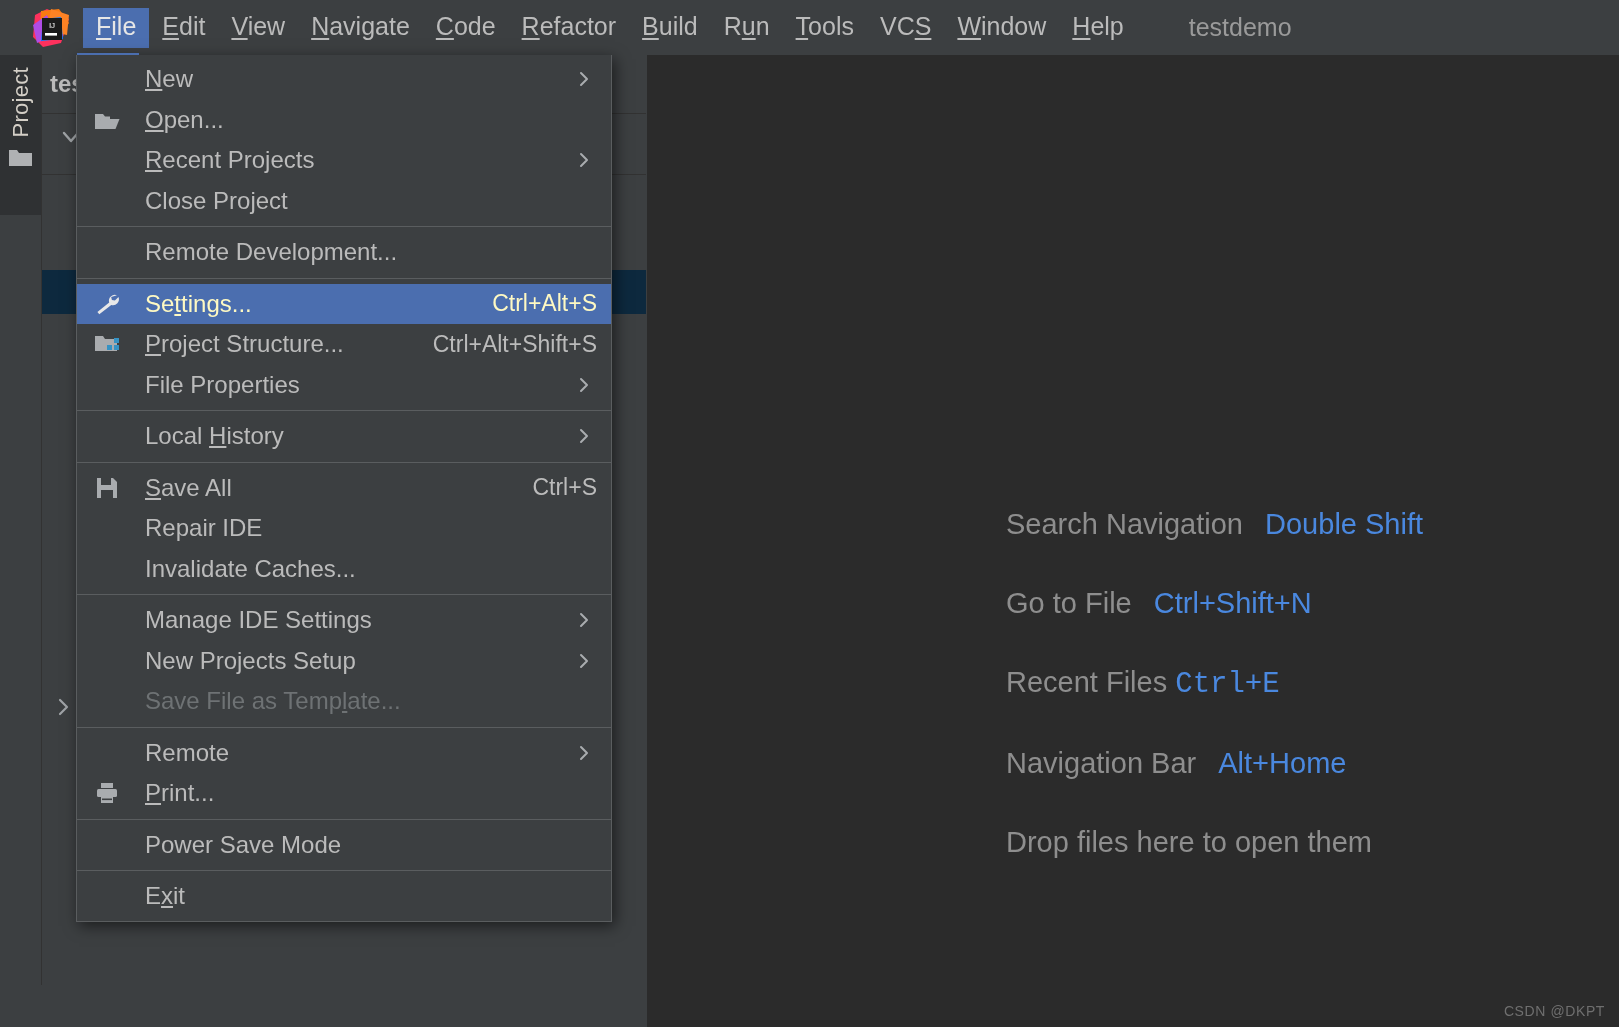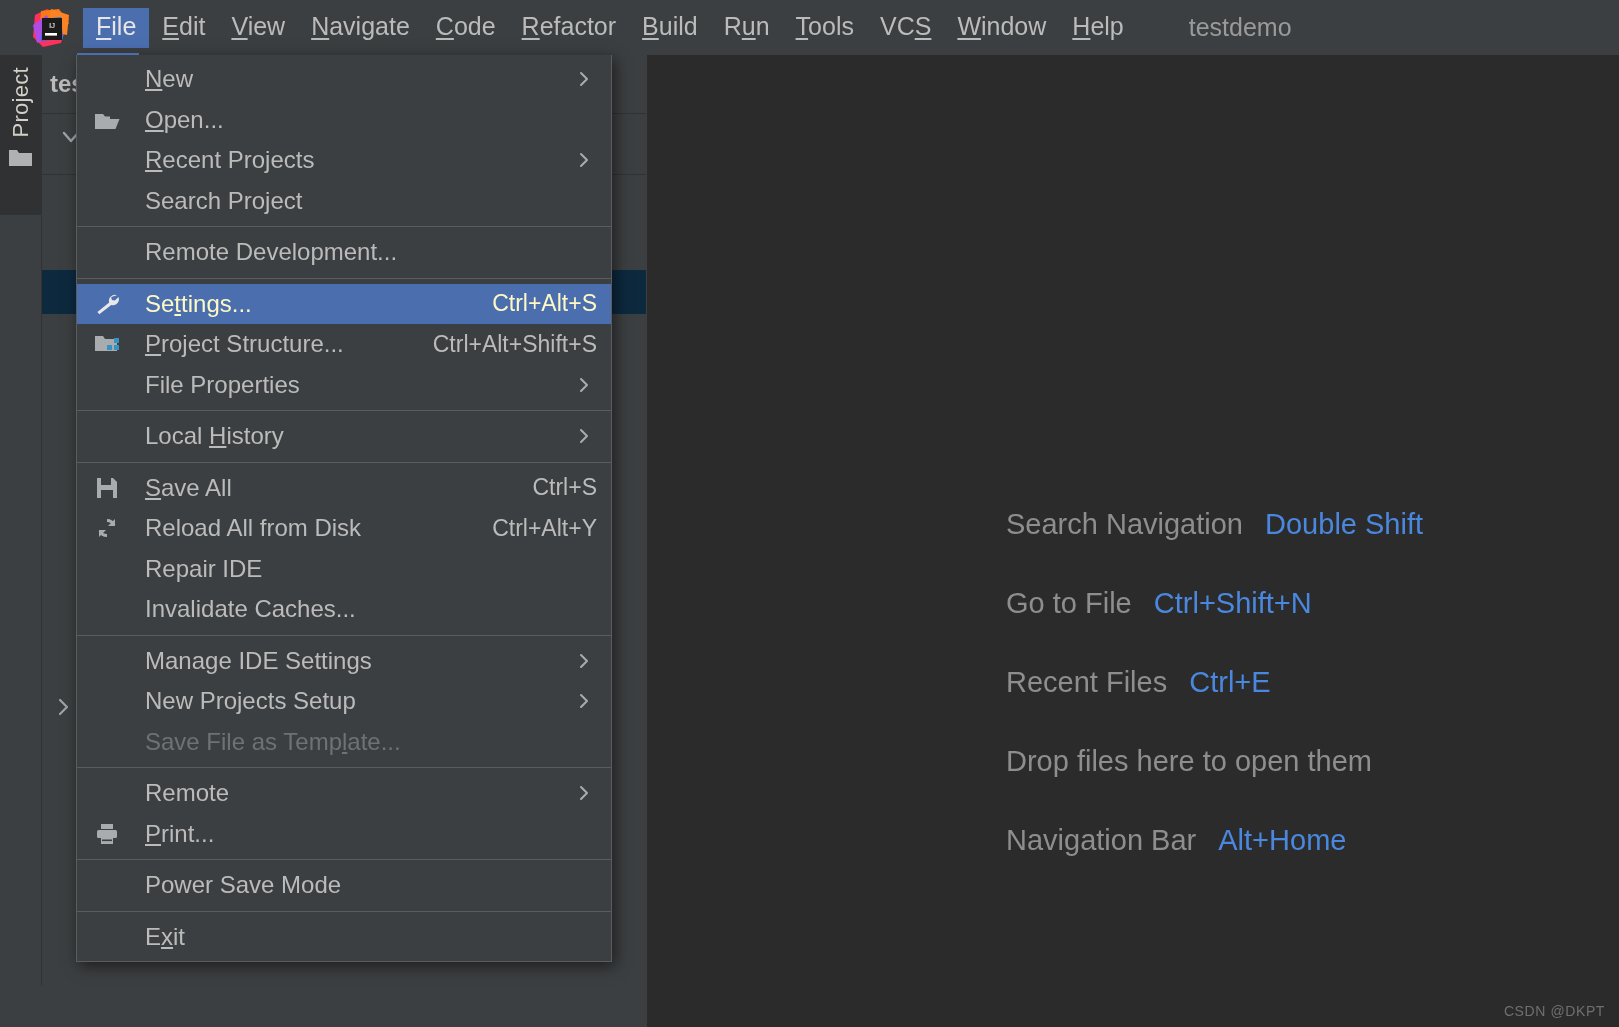--- a/index.html
+++ b/index.html
@@ -283,28 +283,28 @@
         <div class="hint-row">
           <span>Search Navigation</span>
           <span class="key" style="margin-left:14px;">Double Shift</span>
         </div>
         <div class="hint-row">
           <span>Go to File</span>
           <span class="key" style="margin-left:14px;">Ctrl+Shift+N</span>
         </div>
         <div class="hint-row">
           <span>Recent Files</span>
-          <span class="key" style="margin-left:14px;">Ctrl+E</span>
-        </div>
-        <div class="hint-row last">
-          <span>Drop files here to open them</span>
+          <span class="key" style="font-family:Liberation Mono, monospace;">Ctrl+E</span>
         </div>
         <div class="hint-row">
           <span>Navigation Bar</span>
           <span class="key" style="margin-left:14px;">Alt+Home</span>
+        </div>
+        <div class="hint-row last">
+          <span>Drop files here to open them</span>
         </div>
       </div>
     </div>
 
     <div id="watermark">CSDN @DKPT</div>
   </div>
 
   <div id="menubar">
     <span id="ij-logo">
       <svg class="sq" viewBox="0 0 36 38">
@@ -364,21 +364,21 @@
       <span class="lbl"><u>R</u>ecent Projects</span>
       <span class="arrow">
         <svg width="22" height="22" viewBox="0 0 22 22">
             <path d="M8 5l6 6-6 6" stroke="#a9acaf" stroke-width="2" fill="none" stroke-linecap="round" stroke-linejoin="round"></path>
           </svg>
       </span>
     </div>
 
     <div class="mi">
       <span class="ic"></span>
-      <span class="lbl">Search Project</span>
+      <span class="lbl">Close Project</span>
     </div>
 
     <div class="mi-sep"></div>
 
     <div class="mi">
       <span class="ic"></span>
       <span class="lbl">Remote Development...</span>
     </div>
 
     <div class="mi-sep"></div>
@@ -435,32 +435,20 @@
         <svg width="24" height="24" viewBox="0 0 24 24">
             <path d="M2 2h16l4 4v16H2z" fill="#a9acaf"></path>
             <rect x="6" y="2" width="10" height="7" fill="#3c3f41"></rect>
             <rect x="6" y="14" width="12" height="8" fill="#3c3f41"></rect>
           </svg>
       </span>
       <span class="lbl"><u>S</u>ave All</span>
       <span class="shortcut">Ctrl+S</span>
     </div>
 
-    <div class="mi">
-      <span class="ic">
-        <svg width="24" height="24" viewBox="0 0 24 24">
-            <path d="M12 3a9 9 0 0 1 8.3 5.5l-2.6 1A6.2 6.2 0 0 0 12 6z" fill="#a9acaf"></path>
-            <path d="M12 21a9 9 0 0 1-8.3-5.5l2.6-1A6.2 6.2 0 0 0 12 18z" fill="#a9acaf"></path>
-            <path d="M20 3v7h-7z" fill="#a9acaf"></path>
-            <path d="M4 21v-7h7z" fill="#a9acaf"></path>
-          </svg>
-      </span>
-      <span class="lbl">Reload All from Disk</span>
-      <span class="shortcut">Ctrl+Alt+Y</span>
-    </div>
 
     <div class="mi">
       <span class="ic"></span>
       <span class="lbl">Repair IDE</span>
     </div>
 
     <div class="mi">
       <span class="ic"></span>
       <span class="lbl">Invalidate Caches...</span>
     </div>

